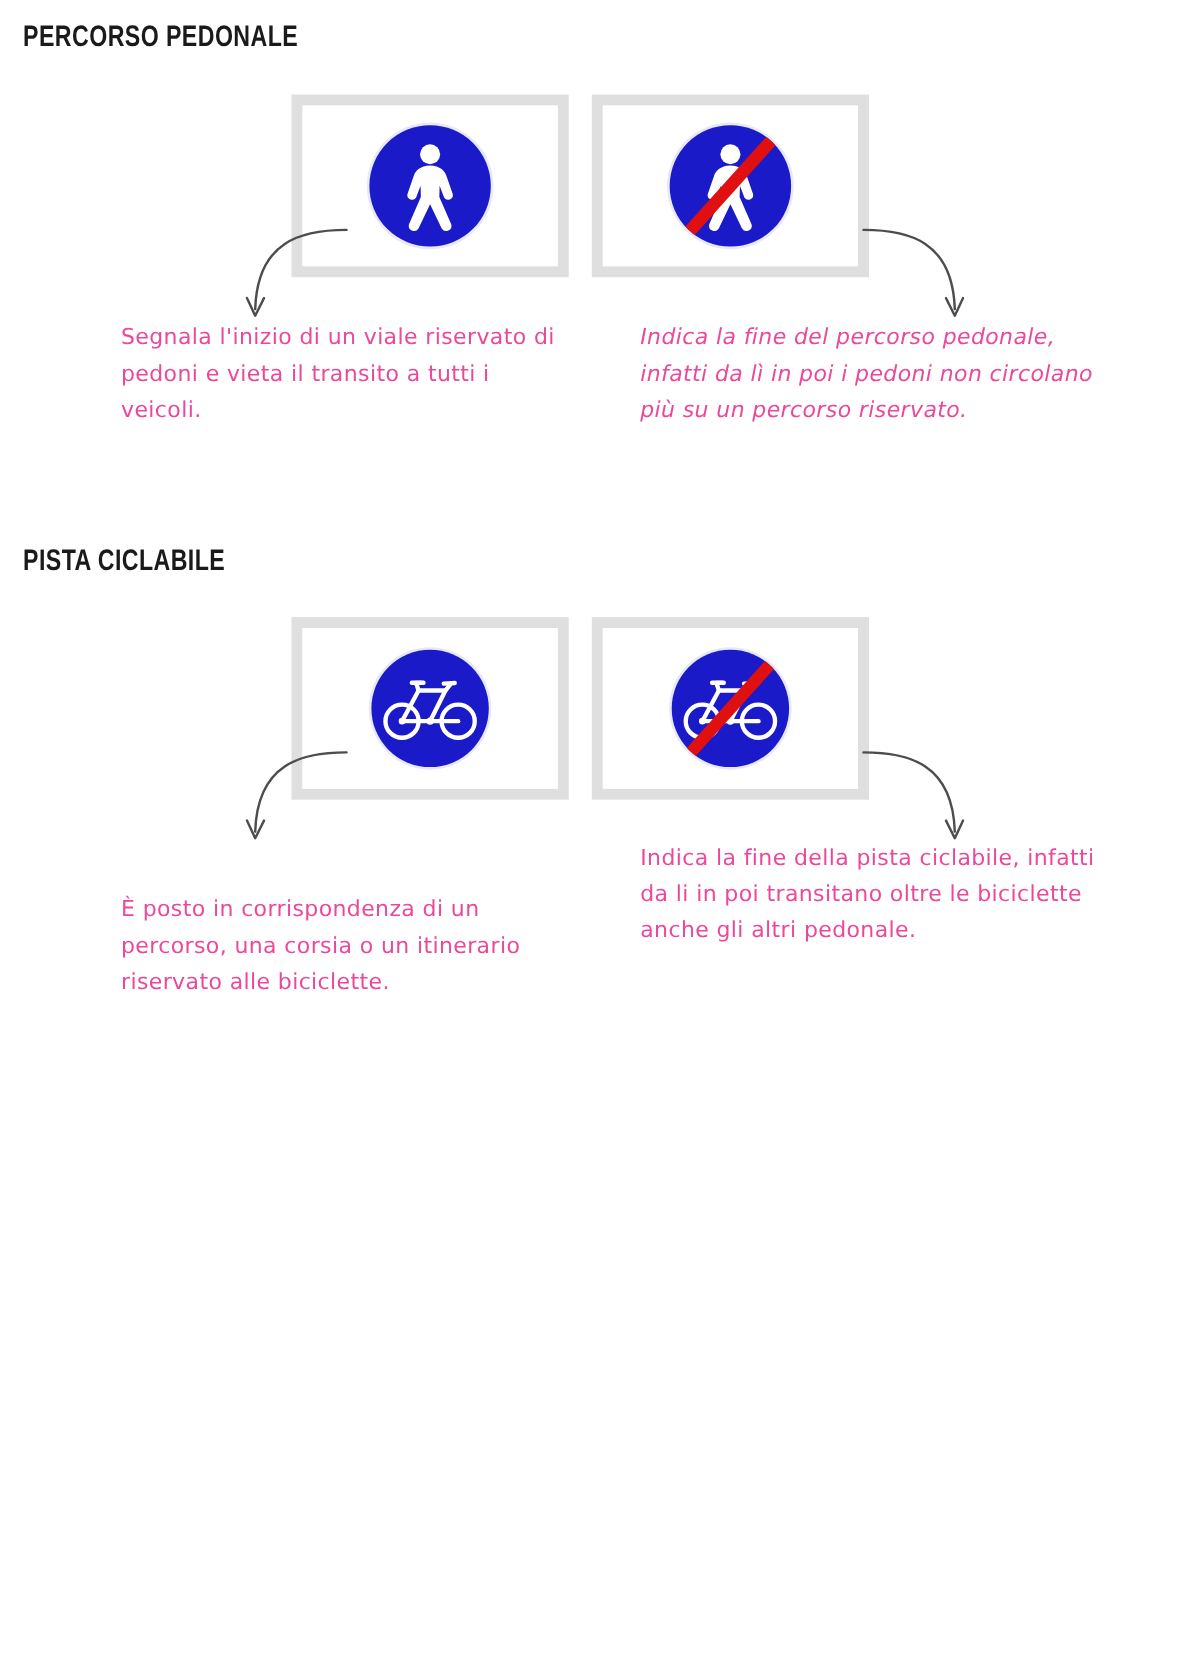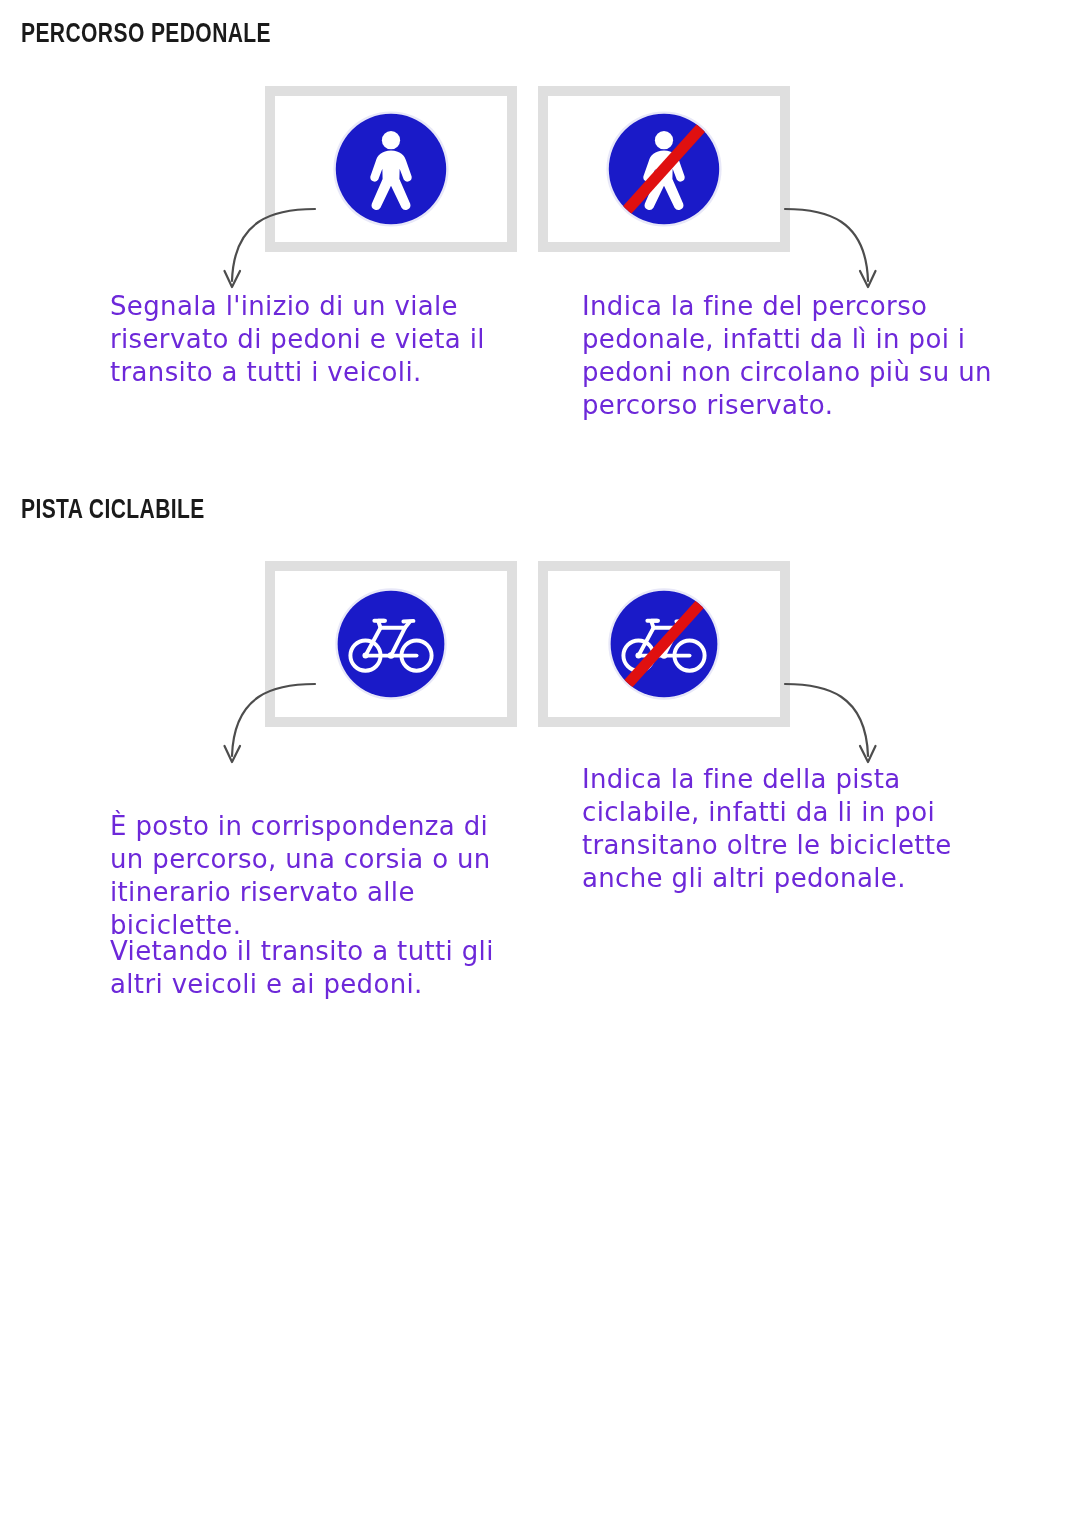--- a/index.html
+++ b/index.html
@@ -67,28 +67,28 @@
   }
   #arrow-r1c1 { left: 212px; top: 203px; width: 110px; height: 100px; }
   #arrow-r1c2 { left: 778px; top: 203px; width: 110px; height: 100px; }
   #arrow-r2c1 { left: 212px; top: 678px; width: 110px; height: 100px; }
   #arrow-r2c2 { left: 778px; top: 678px; width: 110px; height: 100px; }
 
   
   .caption {
     position: absolute;
     font-family: "DejaVu Sans", sans-serif;
-    font-size: 26px;
+    font-size: 20px;
     line-height: 33px;
-    color: #6d28d9;
+    color: #ec4899;
     letter-spacing: 0.35px;
     white-space: pre-line;
   }
   #caption-r1c1 { left: 110px; top: 290px; width: 400px; }
-  #caption-r1c2 { left: 582px; top: 290px; width: 420px; }
+  #caption-r1c2 { left: 582px; top: 290px; width: 420px; font-style: italic; }
   #caption-r2c1 { left: 110px; top: 763px; width: 400px; margin-top: 47px; }
   #caption-r2c2 { left: 582px; top: 763px; width: 420px; }
   .caption + .caption-extra { }
   #caption-r2c1-extra { left: 110px; top: 935px; width: 400px; }
 </style>
 </head>
 <body>
 
 <div class="page">
 
@@ -231,17 +231,16 @@
     <path d="M12.5 68 L20 84 L28 68" fill="none" stroke="#4d4d4d" stroke-width="2.2" stroke-linecap="round" stroke-linejoin="round"></path>
   </svg>
 
   <svg class="arrow" id="arrow-r2c2" viewBox="0 0 110 100">
     <path d="M7 6 C 48 6, 88 16, 90 78" fill="none" stroke="#4d4d4d" stroke-width="2.2" stroke-linecap="round"></path>
     <path d="M82 68 L90 84 L97.5 68" fill="none" stroke="#4d4d4d" stroke-width="2.2" stroke-linecap="round" stroke-linejoin="round"></path>
   </svg>
 
   <div class="caption" id="caption-r2c1">È posto in corrispondenza di un percorso, una corsia o un itinerario riservato alle biciclette.</div>
 
-  <div class="caption caption-extra" id="caption-r2c1-extra">Vietando il transito a tutti gli altri veicoli e ai pedoni.</div>
 
   <div class="caption" id="caption-r2c2">Indica la fine della pista ciclabile, infatti da li in poi transitano oltre le biciclette anche gli altri pedonale.</div>
 
 </div>
 
 </body></html>

